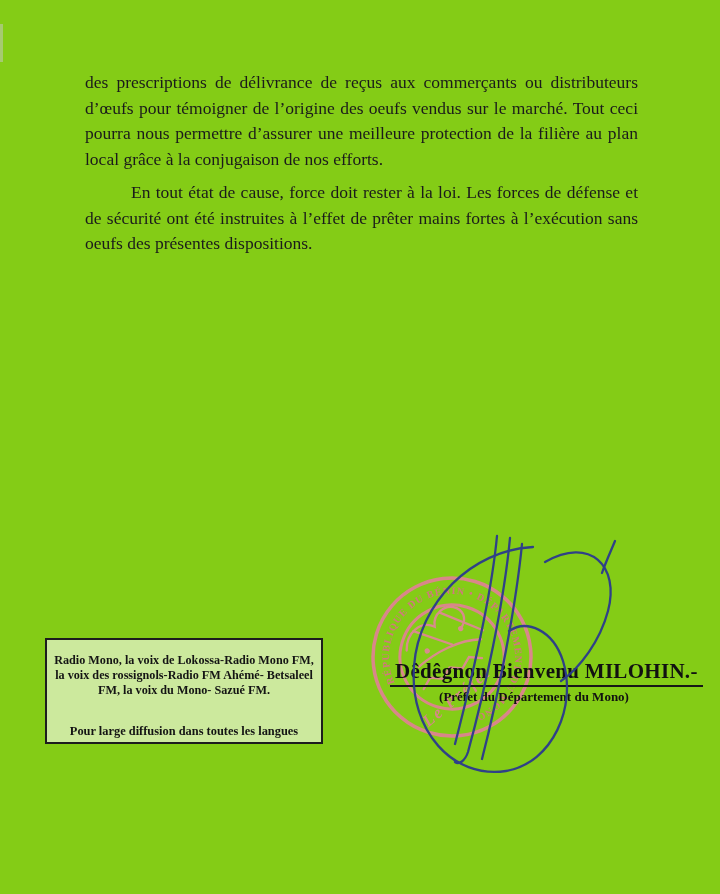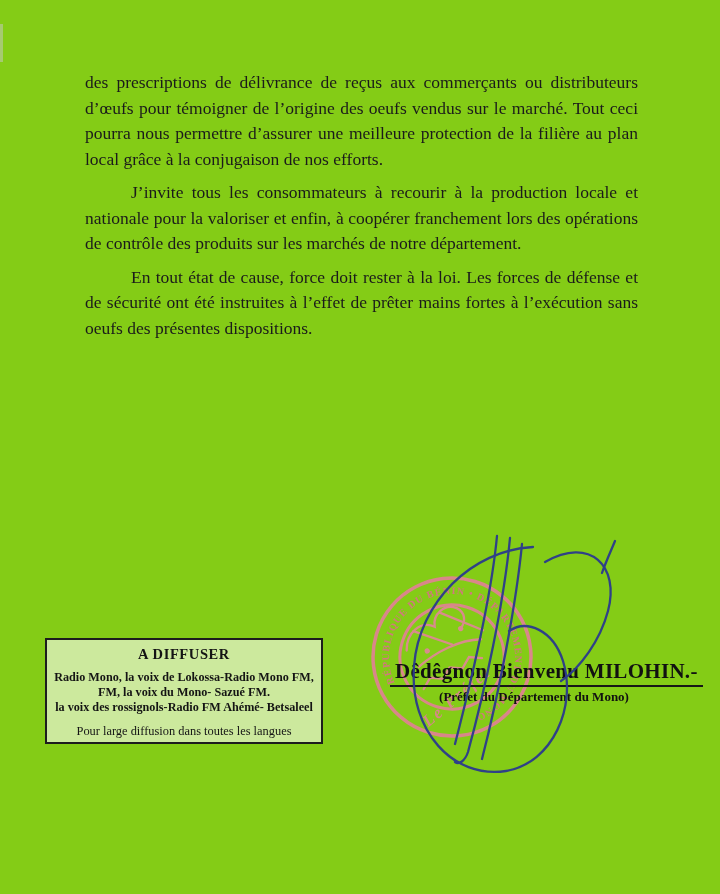--- a/index.html
+++ b/index.html
@@ -35,21 +35,21 @@
     font-size:13px;font-weight:bold;margin-top:2px;white-space:nowrap;
   }
 
   .diffuser-box{
     position:absolute;left:45px;top:638px;width:274px;height:96px;z-index:2;
     border:2px solid #1d1d1d;background:rgba(252,252,249,.6);
     text-align:center;color:#141414;padding-top:6px;
   }
   .diffuser-box .box-title{font-size:14.5px;font-weight:bold;letter-spacing:.6px;}
   .diffuser-box .box-lines{margin-top:7px;font-size:12.2px;font-weight:bold;line-height:15px;}
-  .diffuser-box .box-footer{margin-top:9px;font-size:12.4px;font-weight:normal;}
+  .diffuser-box .box-footer{margin-top:26px;font-size:12.4px;font-weight:bold;}
 
   .edge-shadow{
     position:absolute;top:0;right:0;width:15px;height:894px;z-index:5;
     background:linear-gradient(to right, rgba(150,147,138,0), rgba(145,142,132,.42));
   }
   .left-mark{
     position:absolute;left:0;top:24px;width:3px;height:38px;z-index:5;
     background:rgba(195,200,190,.55);
   }
   .ring-text{
@@ -61,21 +61,20 @@
     font-size:17px;font-weight:bold;font-style:italic;letter-spacing:2px;fill:#e27e99;
   }
 </style>
 </head>
 <body>
 
 <div class="page">
 
   <div class="body-text">
     <p>des prescriptions de délivrance de reçus aux commerçants ou distributeurs d’œufs pour témoigner de l’origine des oeufs vendus sur le marché. Tout ceci pourra nous permettre d’assurer une meilleure protection de la filière au plan local grâce à la conjugaison de nos efforts.</p>
-    <p class="indent">J’invite tous les consommateurs à recourir à la production locale et nationale pour la valoriser et enfin, à coopérer franchement lors des opérations de contrôle des produits sur les marchés de notre département.</p>
     <p class="indent">En tout état de cause, force doit rester à la loi. Les forces de défense et de sécurité ont été instruites à l’effet de prêter mains fortes à l’exécution sans oeufs des présentes dispositions.</p>
   </div>
 
   <svg class="stamp-svg" viewBox="0 0 720 894" xmlns="http://www.w3.org/2000/svg">
     <g transform="rotate(-28 452 657)" opacity="0.88">
       <circle cx="452" cy="657" r="79" fill="none" stroke="#e57e9b" stroke-width="3.5"></circle>
       <circle cx="452" cy="657" r="52" fill="none" stroke="#e57e9b" stroke-width="3"></circle>
       <defs>
         <path id="ringPath" d="M 389 657 a 63 63 0 1 1 126 0 a 63 63 0 1 1 -126 0" fill="none"></path>
       </defs>
@@ -104,24 +103,23 @@
       <path d="M 497 536 C 491 600 471 682 455 744"></path>
       <path d="M 510 538 C 504 602 485 690 468 752 c -3 9 -9 13 -13 10"></path>
       <path d="M 522 544 C 516 606 498 697 482 759"></path>
       <path d="M 533 547 C 472 550 419 602 414 666 C 409 731 453 779 506 771 C 553 763 577 706 563 661 C 553 630 527 619 509 631"></path>
       <path d="M 545 562 C 590 536 620 566 608 611 C 600 641 580 668 561 681"></path>
       <path d="M 615 541 C 610 553 605 564 602 573"></path>
     </g>
   </svg>
 
   <div class="diffuser-box">
-    <div class="box-title">A DIFFUSER</div>
     <div class="box-lines">
       <div>Radio Mono, la voix de Lokossa-Radio Mono FM,</div>
+      <div>la voix des rossignols-Radio FM Ahémé- Betsaleel</div>
       <div>FM, la voix du Mono- Sazué FM.</div>
-      <div>la voix des rossignols-Radio FM Ahémé- Betsaleel</div>
     </div>
     <div class="box-footer">Pour large diffusion dans toutes les langues</div>
   </div>
 
   <div class="edge-shadow"></div>
   <div class="left-mark"></div>
 </div>
 
 </body></html>

